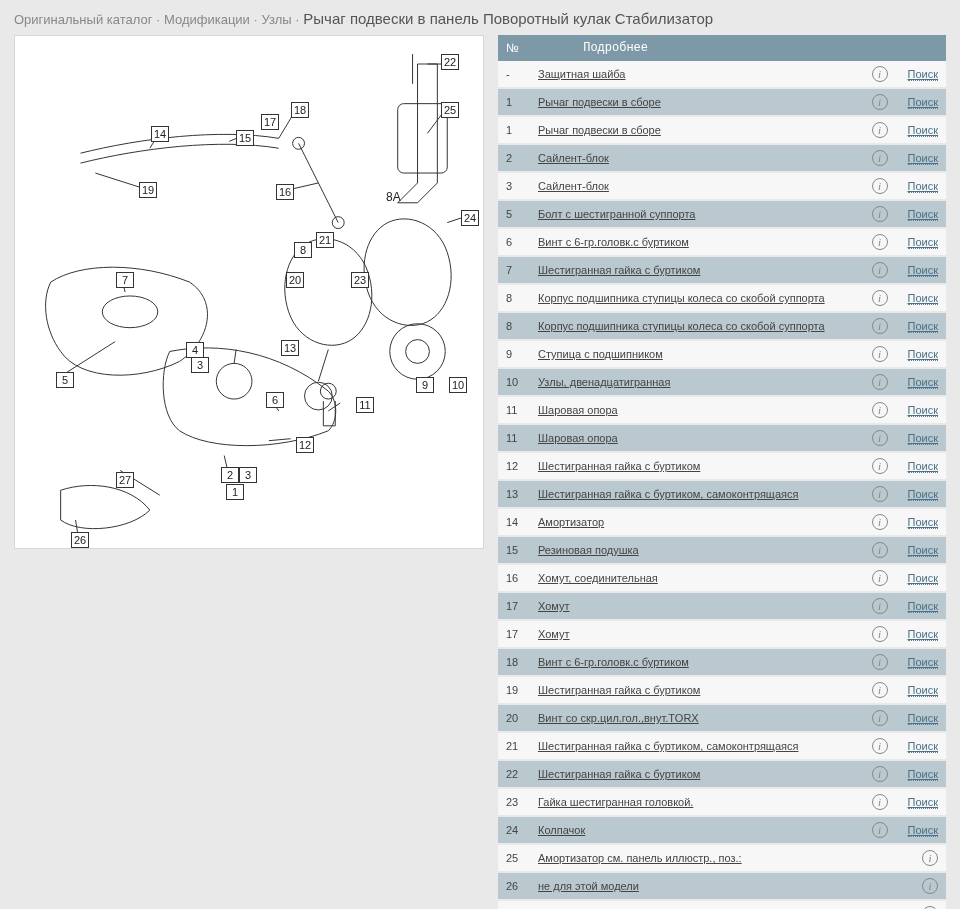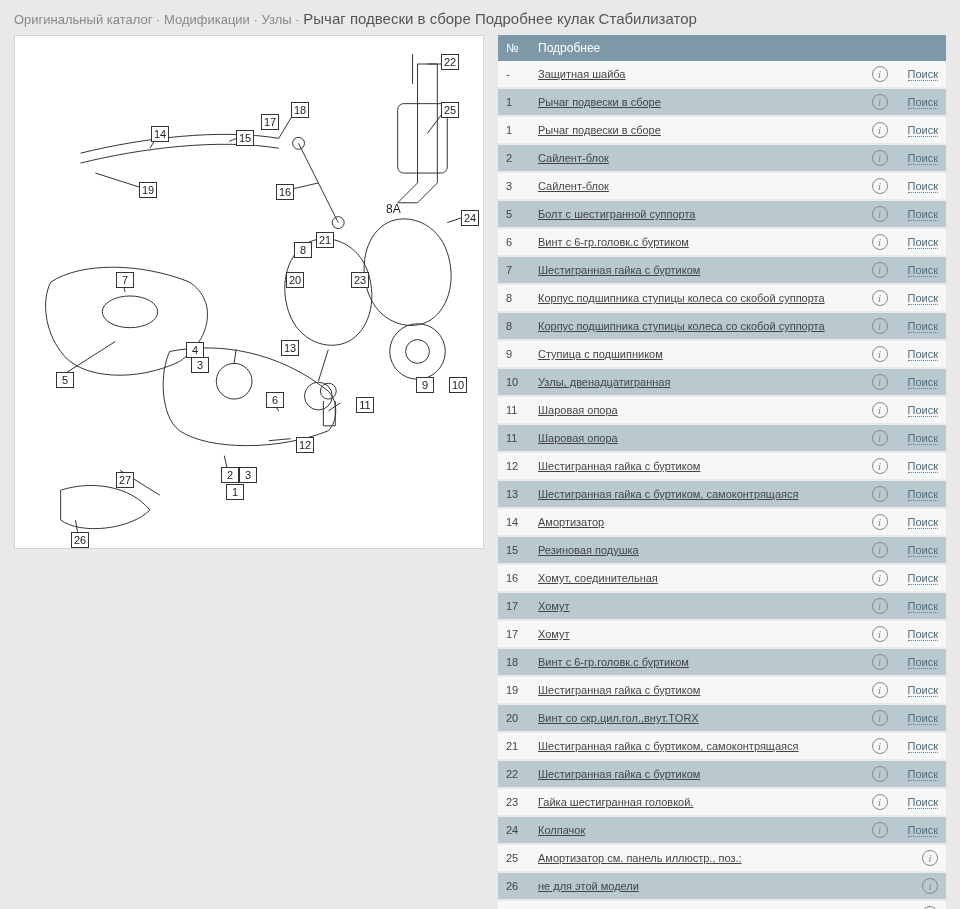--- a/index.html
+++ b/index.html
@@ -58,21 +58,21 @@
   .thead {
     display: flex;
     background: #7d99a8;
     color: #fff;
     font-size: 12px;
     padding: 6px 8px;
     align-items: center;
   }
   .col-n { width: 32px; }
   .col-name { flex: 1; }
-  .col-more { width: 110px; text-align: left; }
+  .col-more { width: 110px; text-align: right; font-family: Liberation Mono, monospace; }
   .trow {
     display: flex;
     align-items: center;
     padding: 5px 8px;
     font-size: 11px;
     color: #444;
     min-height: 28px;
     border-bottom: 2px solid #e9e9e9;
   }
   .trow.even { background: #b9c9cf; }
@@ -93,33 +93,34 @@
     color: #888;
     font-size: 11px;
     line-height: 14px;
     text-align: center;
     display: inline-block;
     font-family: Georgia, serif;
     font-style: italic;
   }
   .search-link {
     color: #5a8097;
+    text-decoration: underline;
     border-bottom: 1px dotted #5a8097;
     font-size: 11px;
     cursor: pointer;
   }
   .trow.odd .search-link, .trow.even .search-link { color: #4a6f86; }
 </style>
 </head>
 <body>
 
 <div class="breadcrumb">
   <span id="bc-path">Оригинальный каталог · Модификации · Узлы</span>
   <span> · </span>
-  <span class="title-part">Рычаг подвески в сборе Подробнее кулак Стабилизатор</span>
+  <span class="title-part">Рычаг подвески в панель Поворотный кулак Стабилизатор</span>
 </div>
 
 <div class="layout">
   <div class="diagram-panel">
     <div class="diagram-inner" id="diagram">
       <svg viewBox="0 0 460 500">
         <g stroke="#333" stroke-width="1" fill="none">
 
           <path d="M400 20 l0 120 l-20 20 l20 0 l20 -20 l0 -120 z"></path>
           <rect x="380" y="60" width="50" height="70" rx="6"></rect>
@@ -176,21 +177,21 @@
 
     <div class="callout" style="left: 420px; top: 12px;">22</div>
         <div class="callout" style="left: 270px; top: 60px;">18</div>
         <div class="callout" style="left: 240px; top: 72px;">17</div>
         <div class="callout" style="left: 130px; top: 84px;">14</div>
         <div class="callout" style="left: 215px; top: 88px;">15</div>
         <div class="callout" style="left: 420px; top: 60px;">25</div>
         <div class="callout" style="left: 118px; top: 140px;">19</div>
         <div class="callout" style="left: 255px; top: 142px;">16</div>
         <div class="callout" style="left: 440px; top: 168px;">24</div>
-        <div class="plain-label" style="left: 365px; top: 160px;">8A</div>
+        <div class="plain-label" style="left: 365px; top: 148px;">8A</div>
         <div class="callout" style="left: 273px; top: 200px;">8</div>
         <div class="callout" style="left: 295px; top: 190px;">21</div>
         <div class="callout" style="left: 95px; top: 230px;">7</div>
         <div class="callout" style="left: 265px; top: 230px;">20</div>
         <div class="callout" style="left: 330px; top: 230px;">23</div>
         <div class="callout" style="left: 260px; top: 298px;">13</div>
         <div class="callout" style="left: 165px; top: 300px;">4</div>
         <div class="callout" style="left: 170px; top: 315px;">3</div>
         <div class="callout" style="left: 35px; top: 330px;">5</div>
         <div class="callout" style="left: 245px; top: 350px;">6</div>

